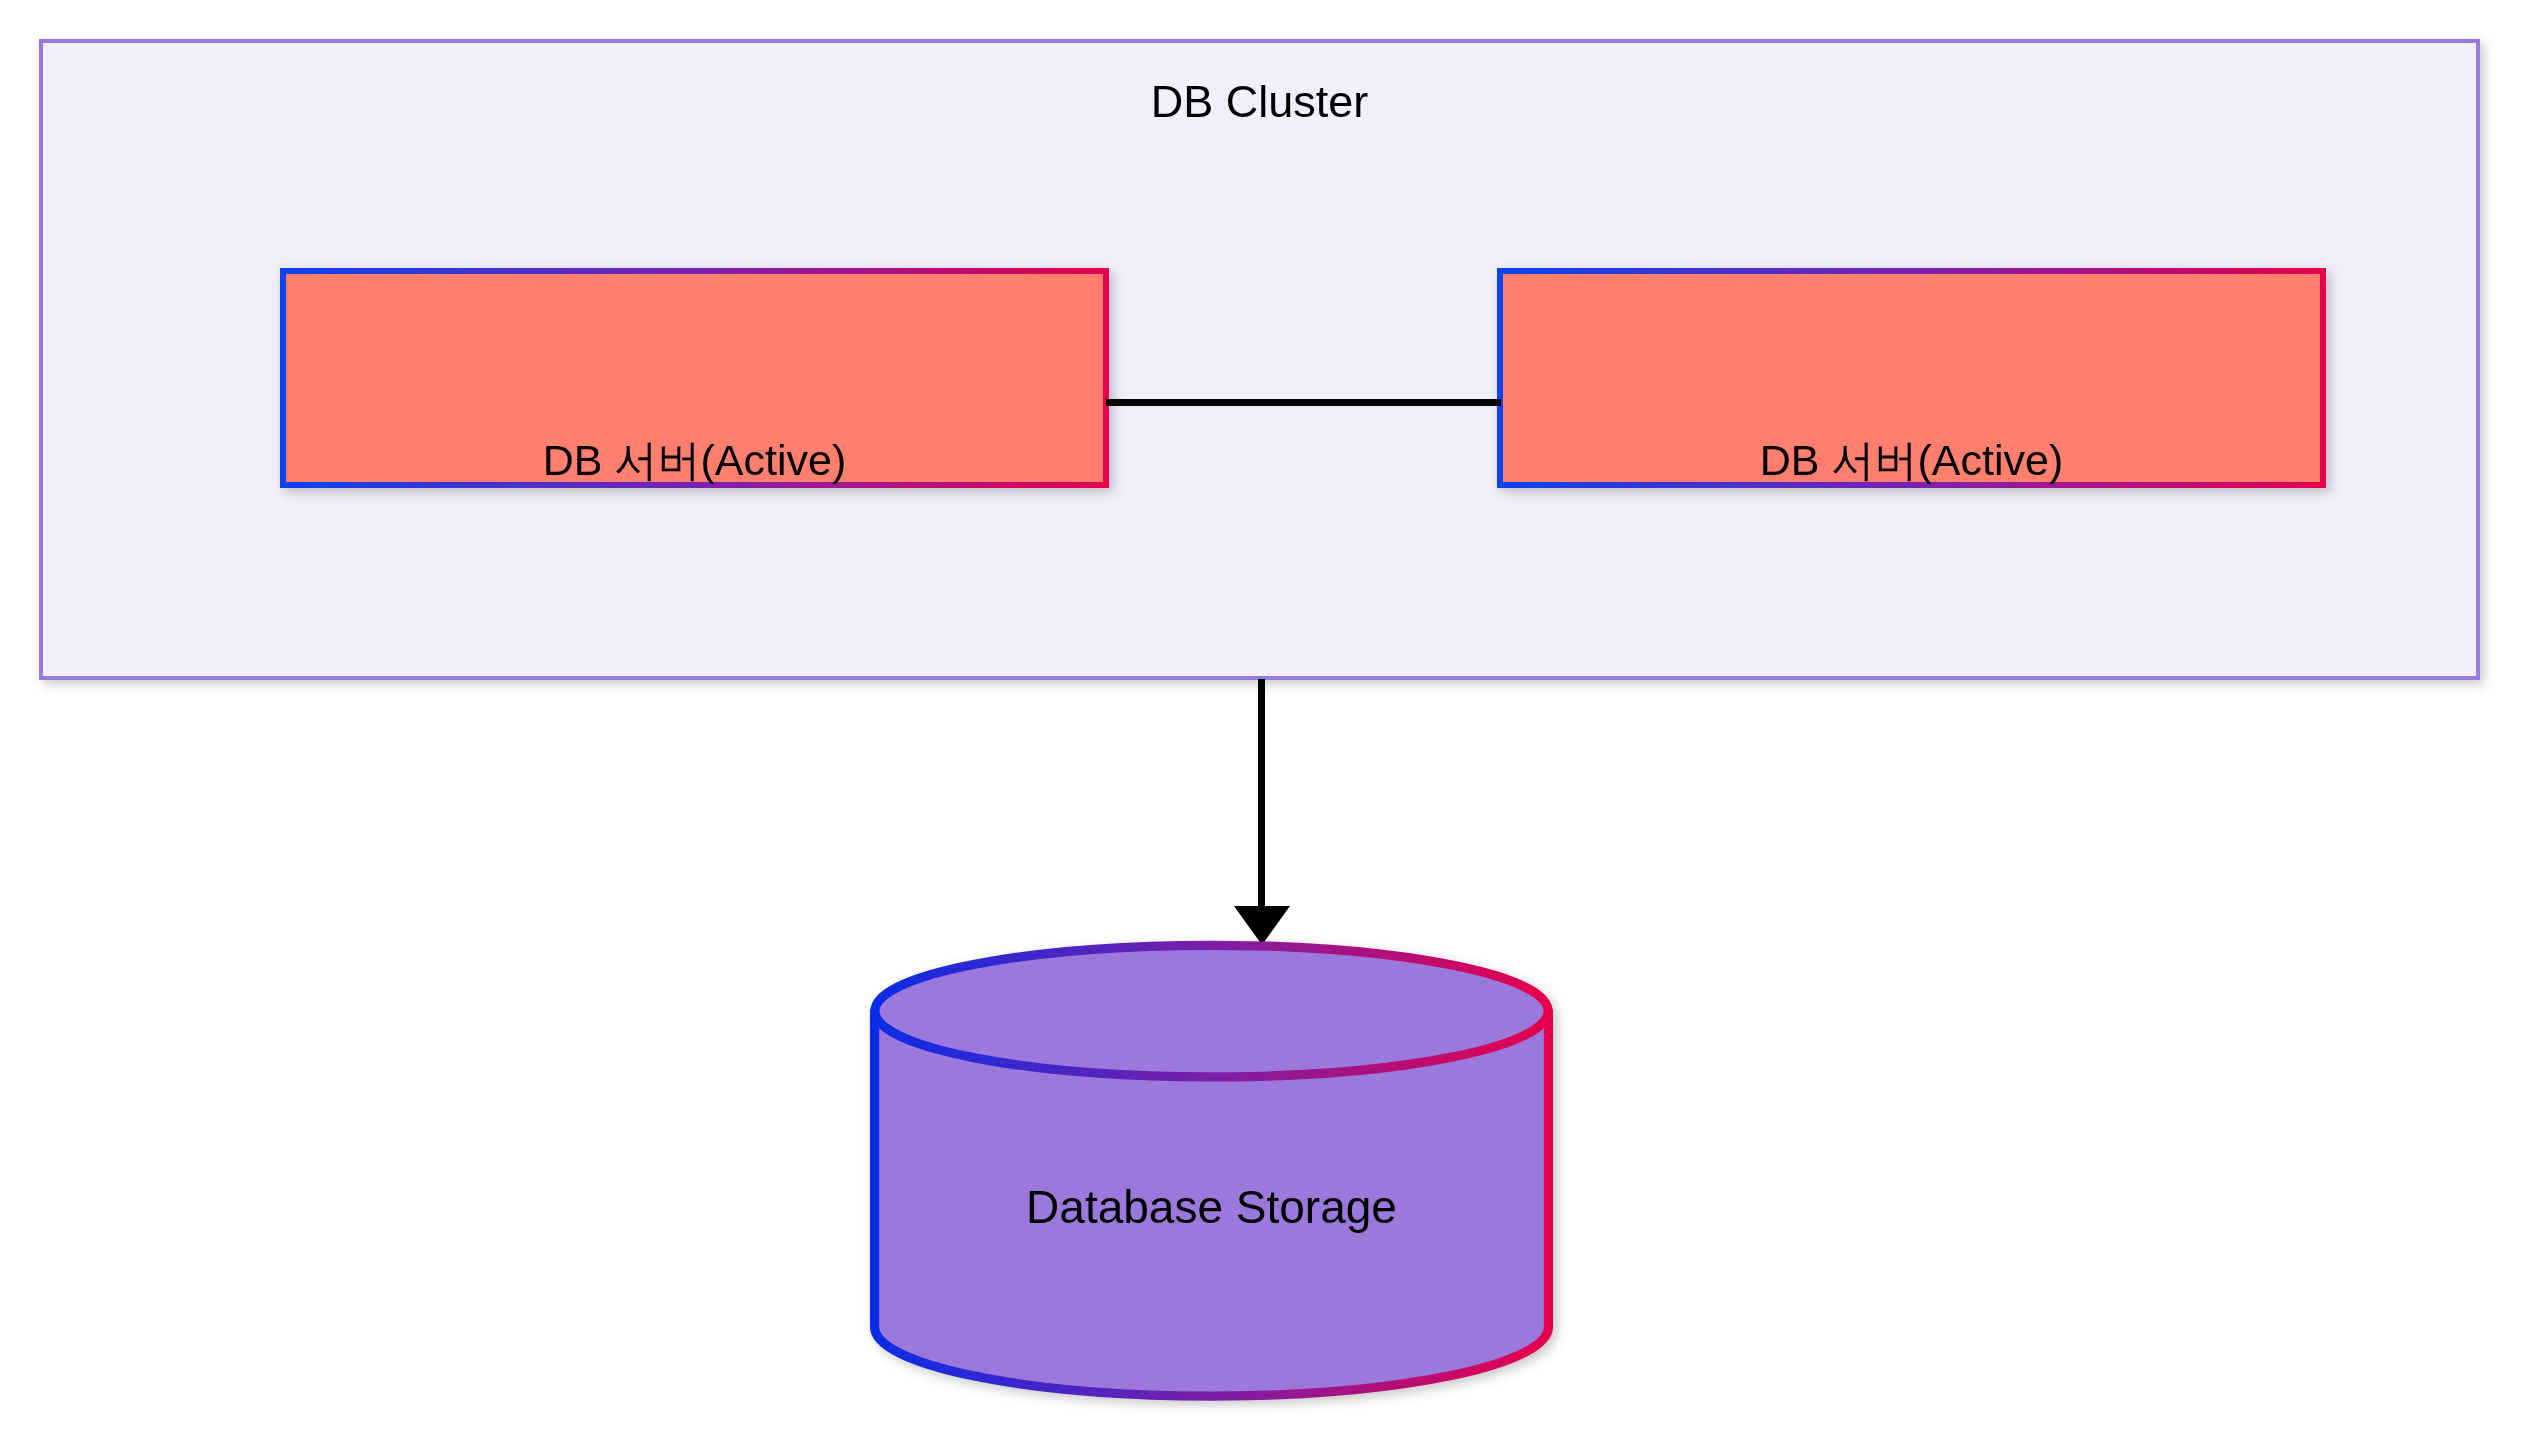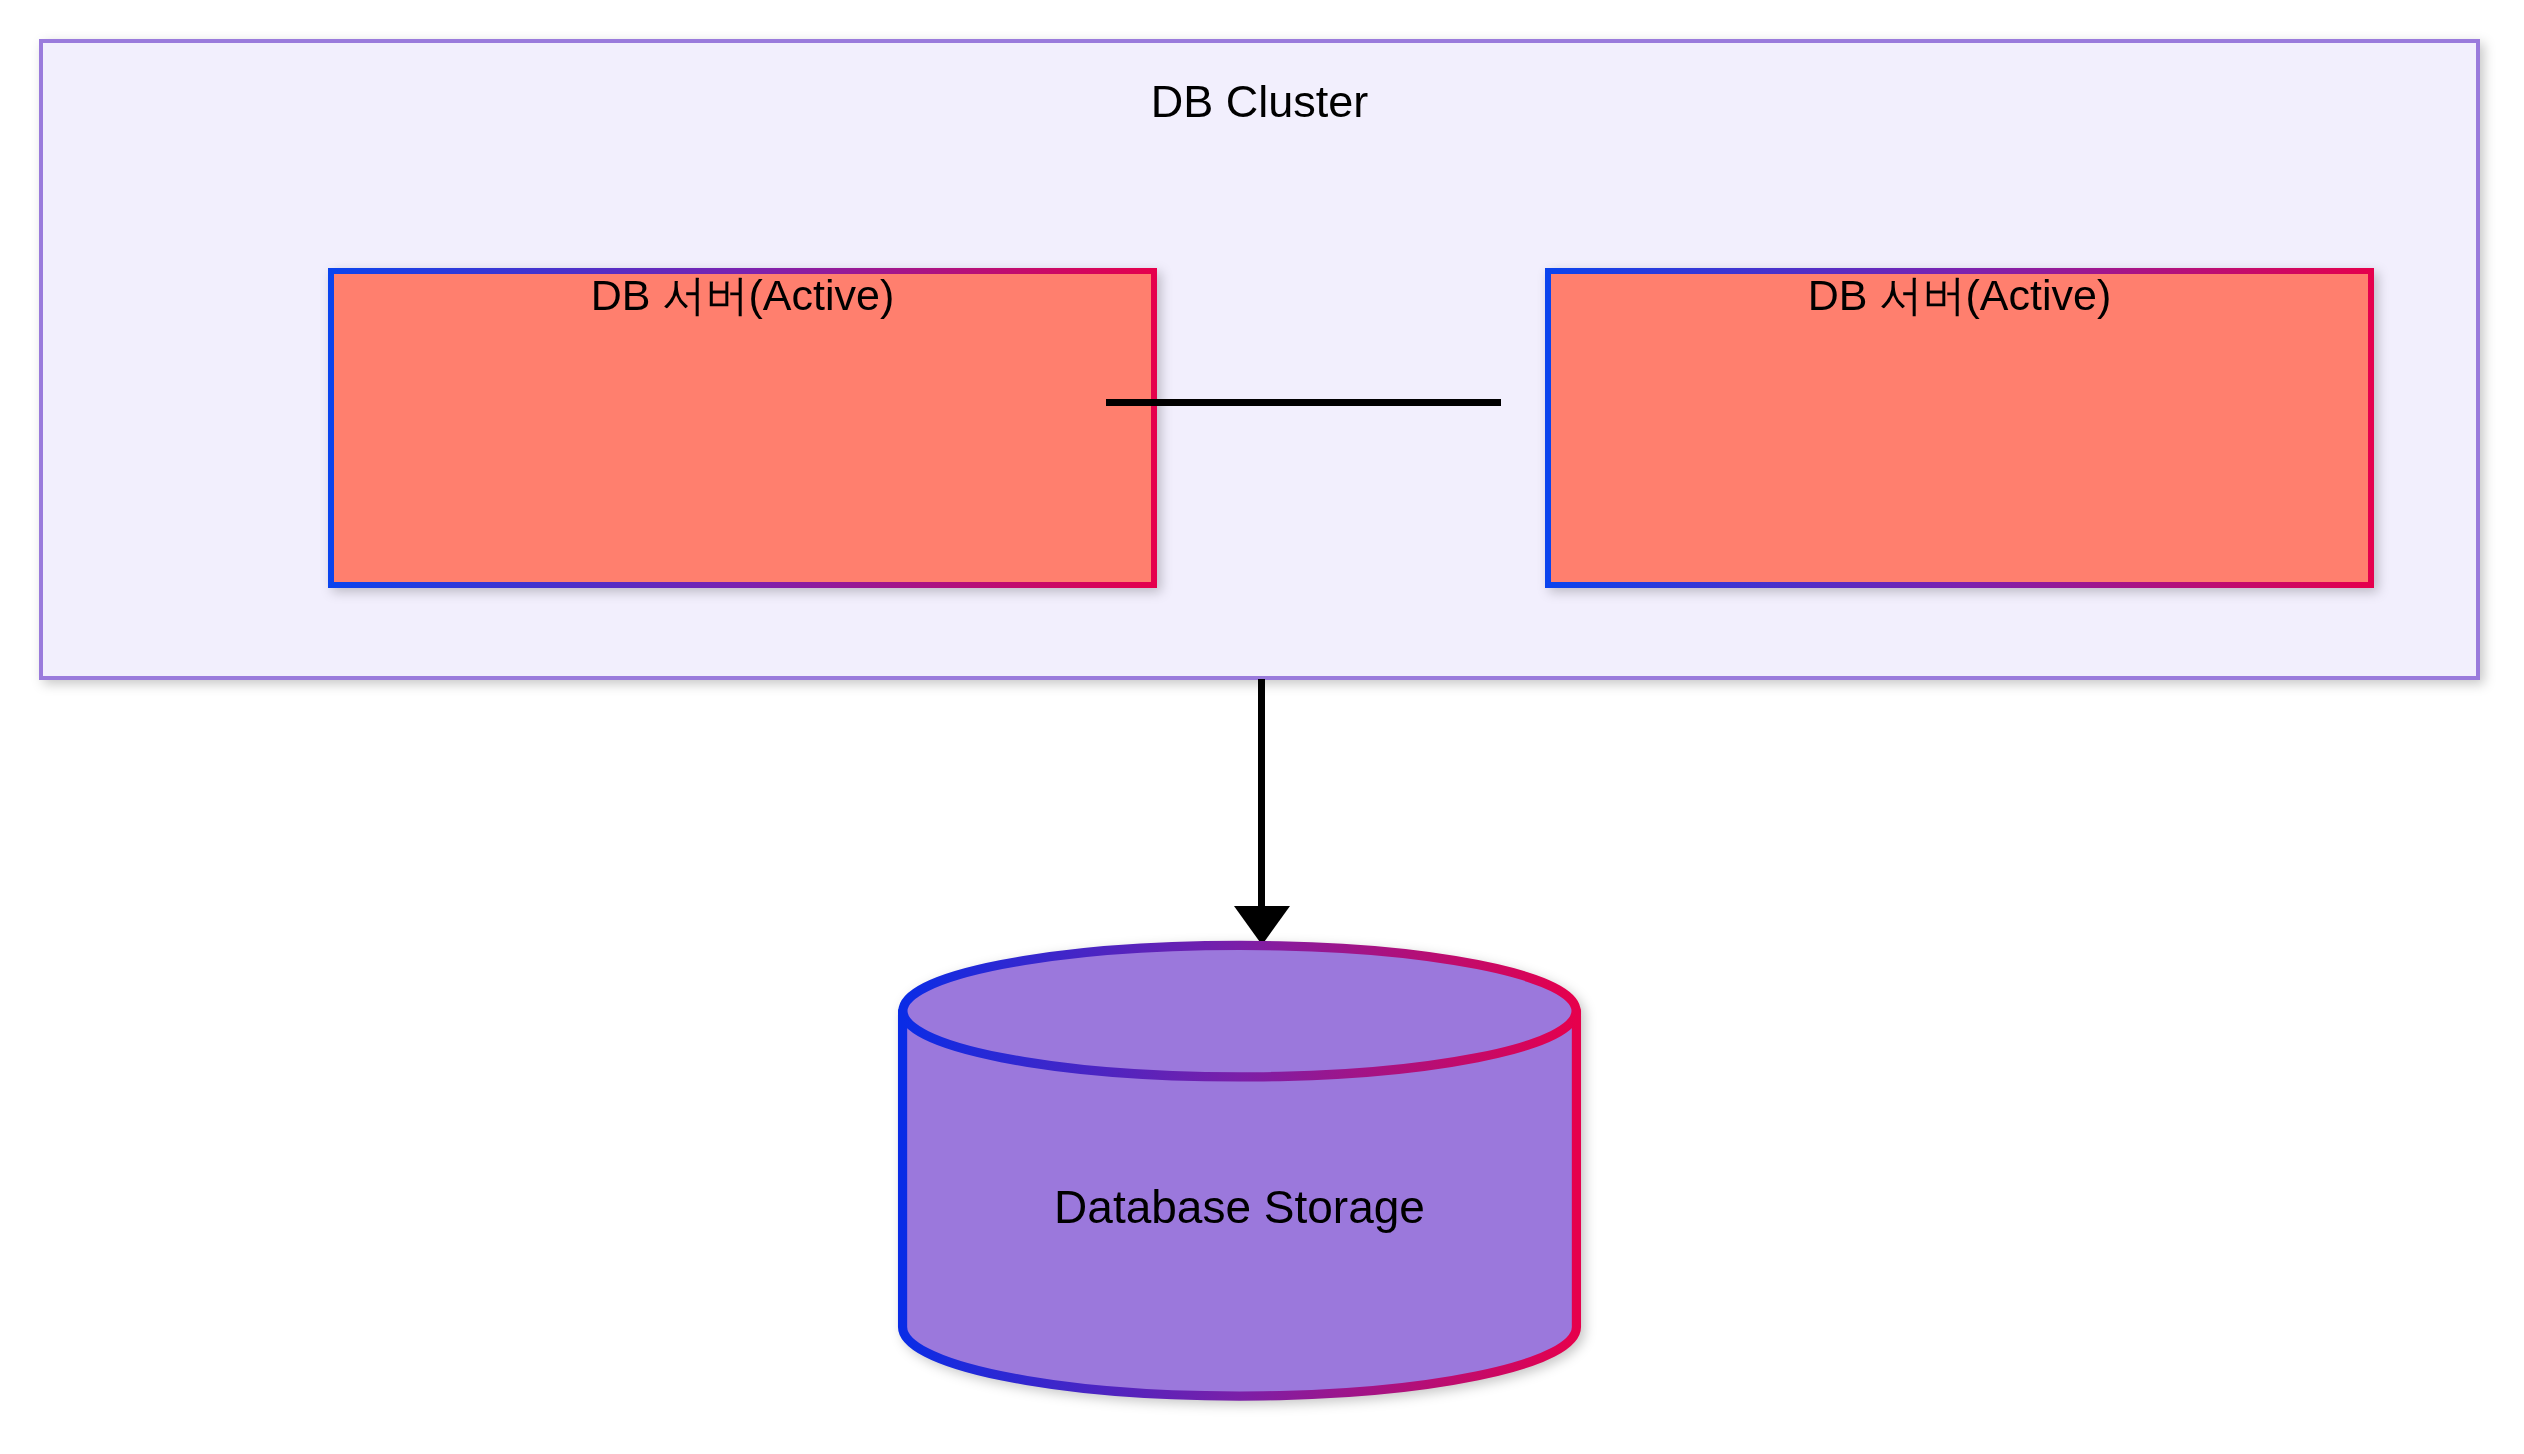--- a/index.html
+++ b/index.html
@@ -46,31 +46,30 @@
     line-height: 1;
     color: #000000;
     white-space: nowrap;
   }
 
   
   .dbbox {
     position: absolute;
     box-sizing: border-box;
     width: 829px;
-    height: 320px;
+    height: 220px;
     top: 225px;
     background:
       linear-gradient(#ff7f6e, #ff7f6e) padding-box,
       linear-gradient(90deg, #0a44ee 0%, #7b22b0 50%, #e6004c 100%) border-box;
     border: 6.6px solid transparent;
     filter: drop-shadow(4.6px 4.6px 6px rgba(0,0,0,0.22));
     display: flex;
-    align-items: flex-start;
+    align-items: flex-end;
     justify-content: center;
-    margin-left: 48px;
   }
   .dbbox.left  { left: 237px; }
   .dbbox.right { left: 1454px; }
   .dbbox-label {
     font-size: 43px;
     line-height: 1;
     color: #000000;
     white-space: nowrap;
   }
 
@@ -100,21 +99,21 @@
     width: 0;
     height: 0;
     border-left: 28px solid transparent;
     border-right: 28px solid transparent;
     border-top: 39px solid #000000;
   }
 
   
   .cylinder {
     position: absolute;
-    left: 896px;
+    left: 868px;
     top: 942px;
     width: 687px;
     height: 454px;
     filter: drop-shadow(4.6px 4.6px 6px rgba(0,0,0,0.22));
   }
   .cylinder svg {
     display: block;
     width: 100%;
     height: 100%;
     overflow: visible;

